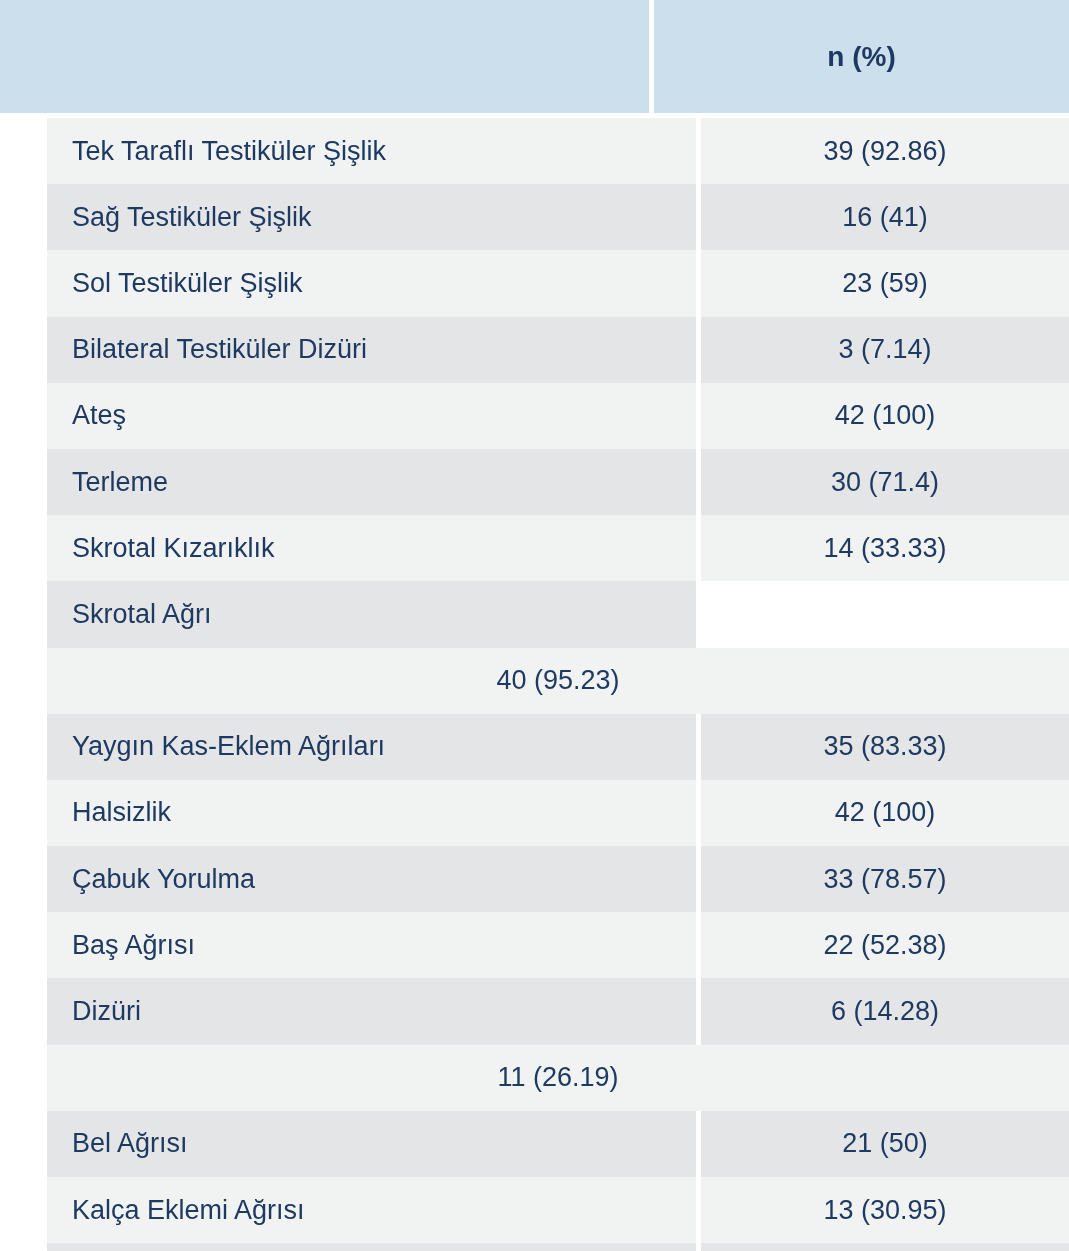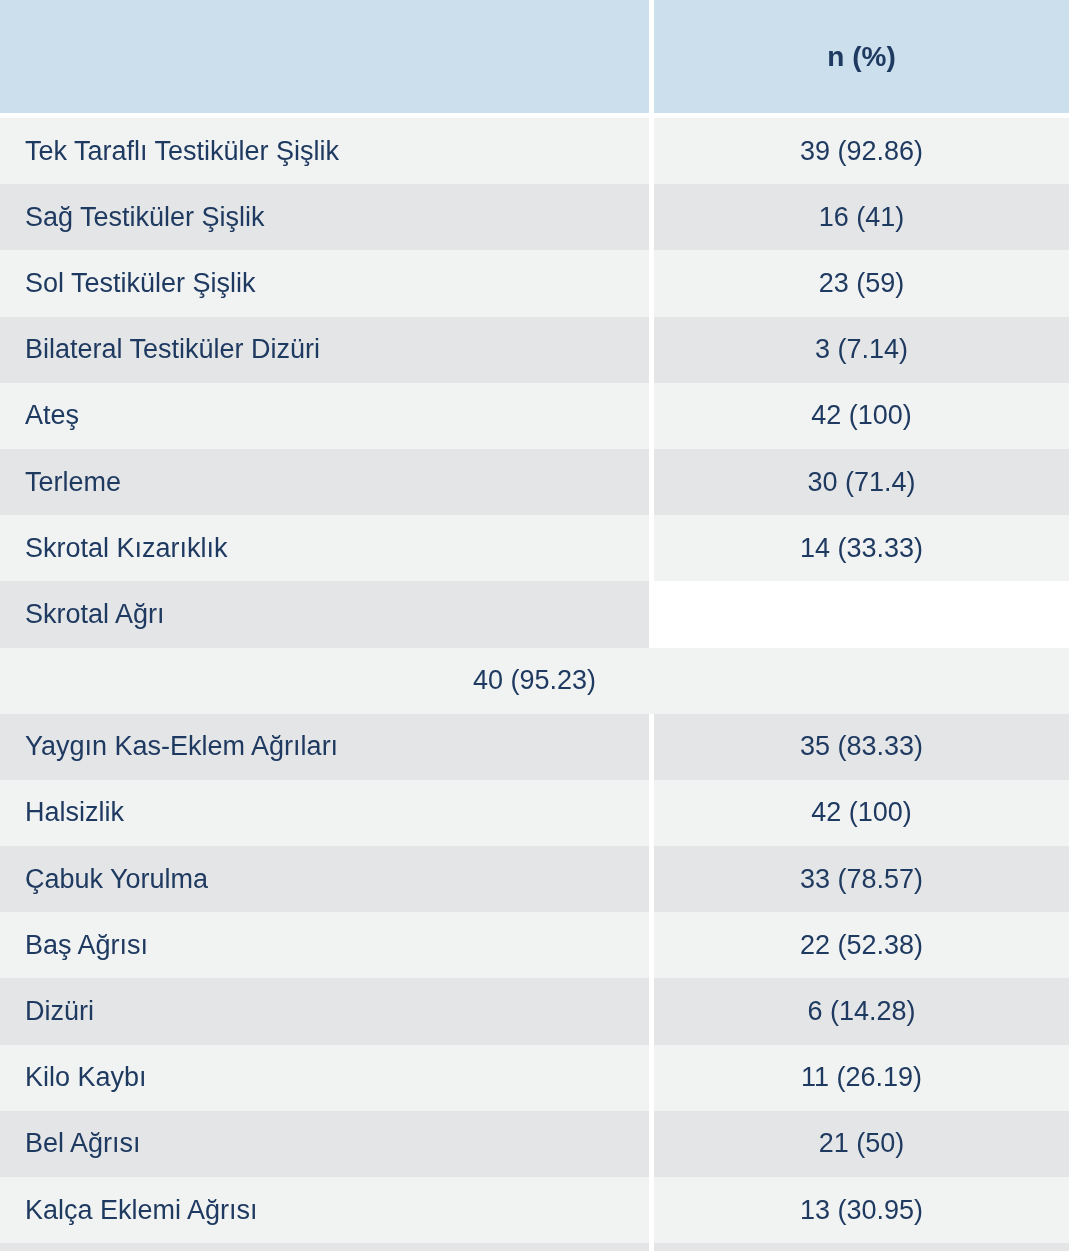--- a/index.html
+++ b/index.html
@@ -41,20 +41,21 @@
   .header-row .cell {
     background: var(--header-bg, #ccdfed);
   }
   .header-text {
     font-size: 28px;
     font-weight: 700;
     color: var(--text, #1f3a60);
   }
   .data-row {
     height: 66.2px;
+    margin-left: 47px;
   }
   .data-row .cell span {
     font-size: 27px;
     font-weight: 400;
     color: var(--text, #1f3a60);
   }
   .data-row.light .cell { background: var(--row-light, #f1f2f2); }
   .data-row.dark  .cell { background: var(--row-dark, #e4e5e7); text-align: center; }
 </style>
 </head>
@@ -182,23 +183,20 @@
   <div class="row data-row dark">
     <div class="cell left">
       <span>Dizüri</span>
     </div>
     <div class="cell right">
       <span>6 (14.28)</span>
     </div>
   </div>
 
   <div class="row data-row light">
-    <div class="cell left">
-      <span>Kilo Kaybı</span>
-    </div>
     <div class="cell right">
       <span>11 (26.19)</span>
     </div>
   </div>
 
   <div class="row data-row dark">
     <div class="cell left">
       <span>Bel Ağrısı</span>
     </div>
     <div class="cell right">

